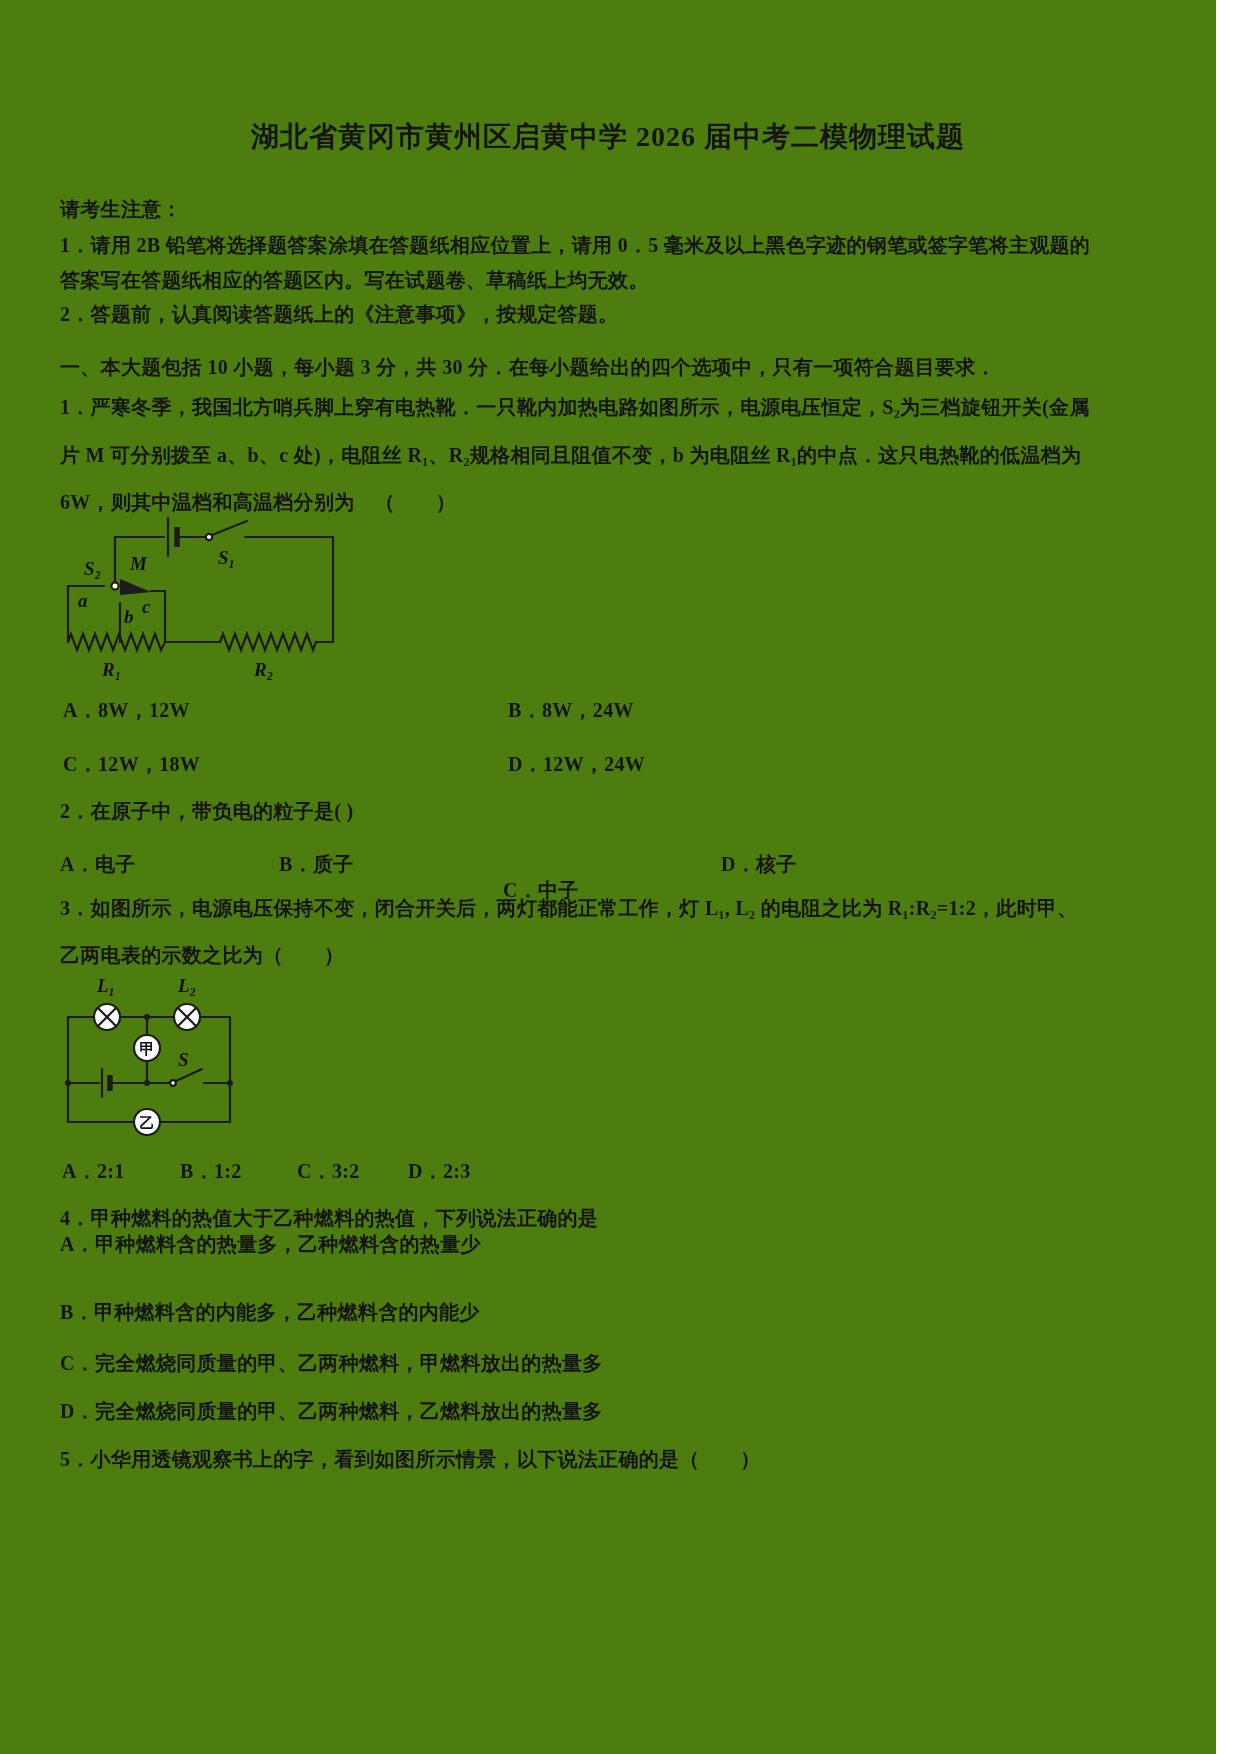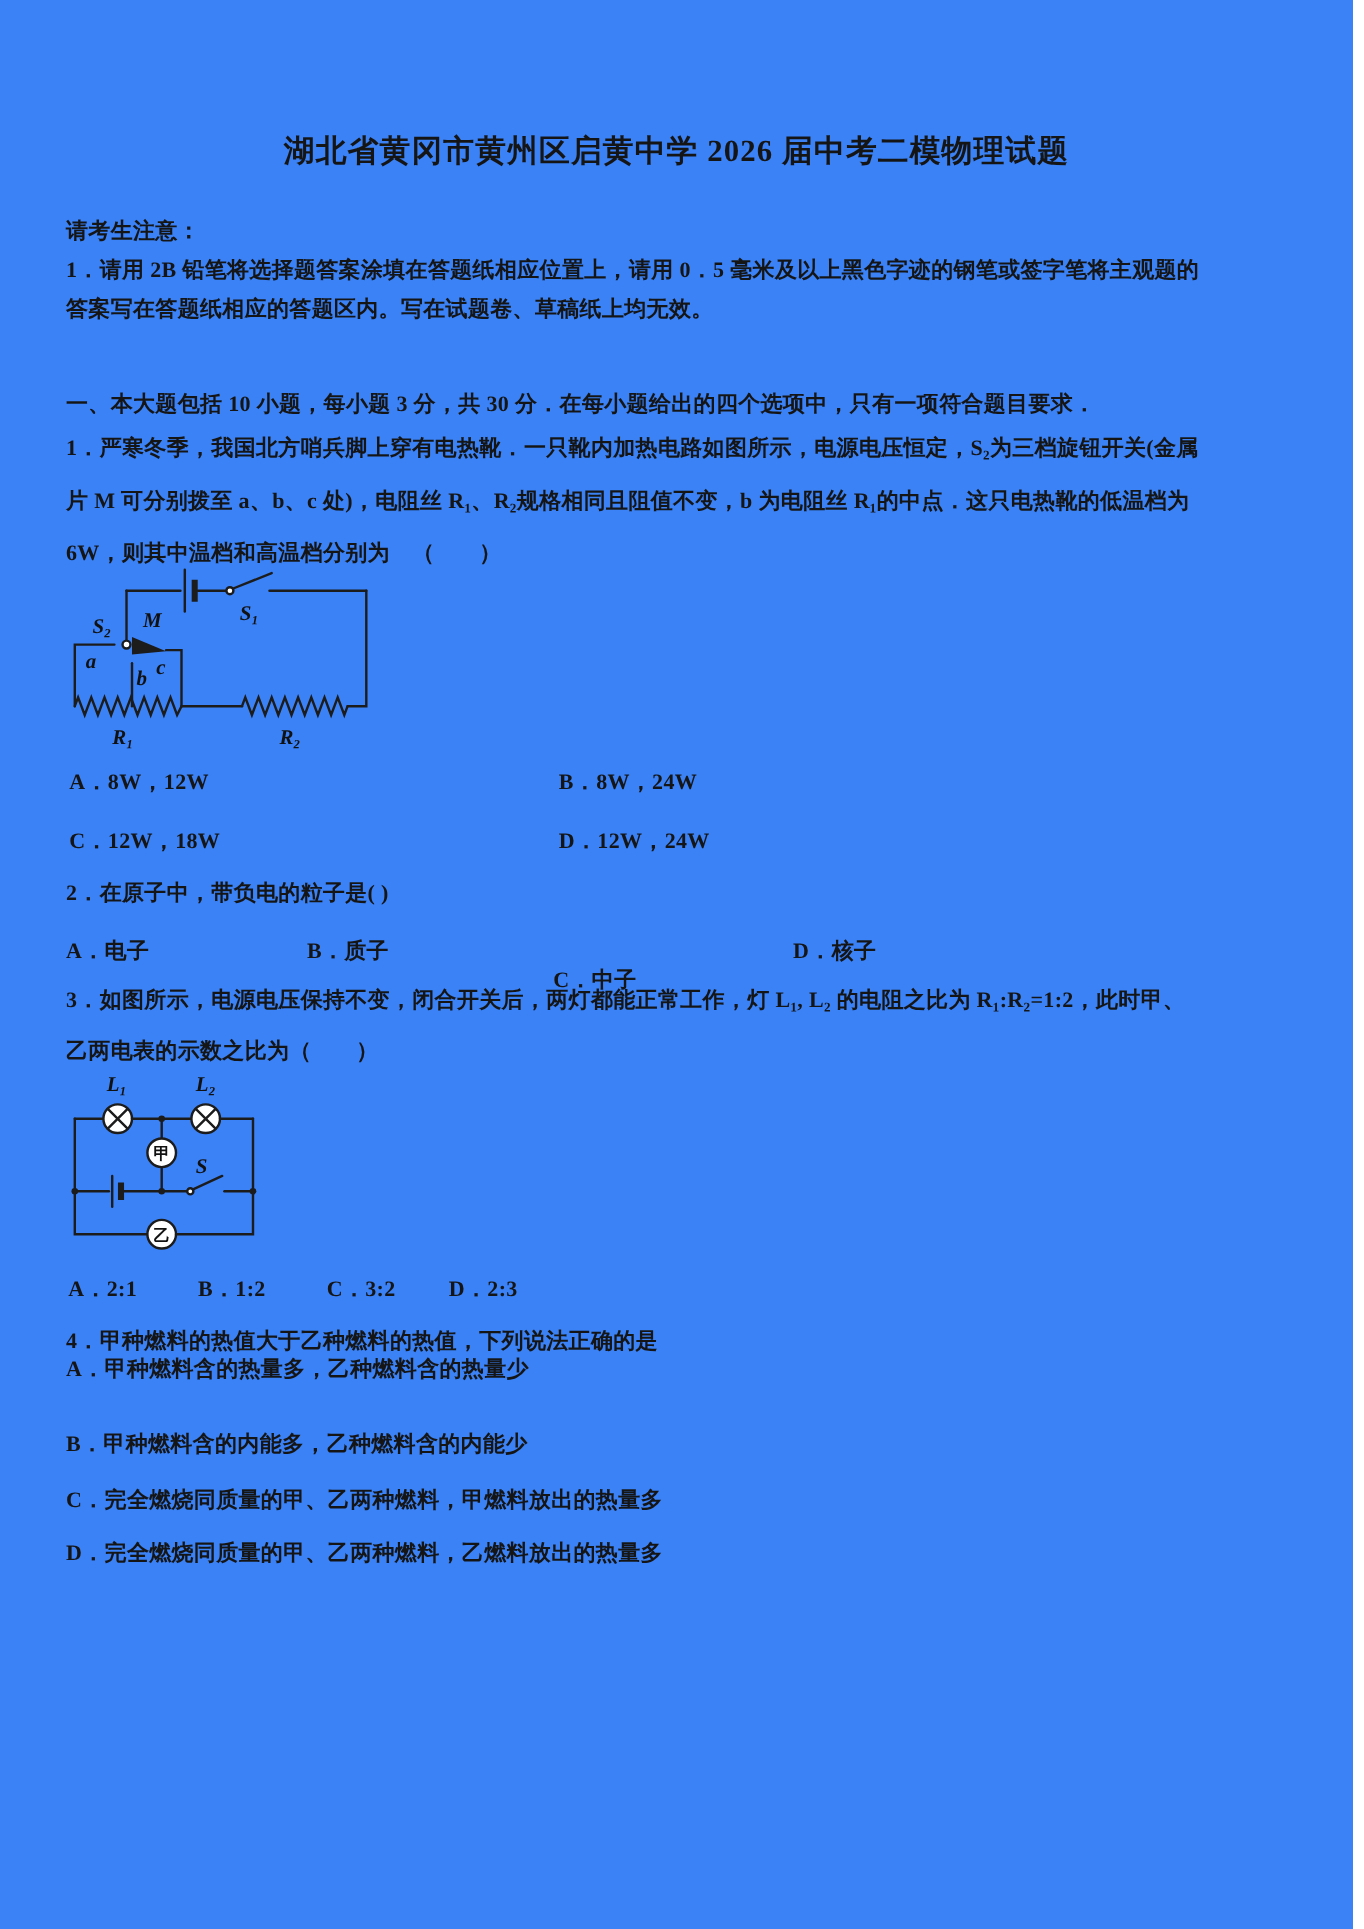--- a/index.html
+++ b/index.html
@@ -1,18 +1,18 @@
 <!DOCTYPE html>
 <html><head>
 <meta charset="utf-8">
 <style>
   html,body{margin:0;padding:0;background:#ffffff;}
   .page{
-    position:relative;width:1216px;height:1754px;background:#3b82f6;
-    font-family:"Liberation Serif","DejaVu Serif",serif;color:#151515;overflow:hidden;padding-left:14px;
+    position:relative;width:1216px;height:1754px;background:#4d7c0f;
+    font-family:"Liberation Serif","DejaVu Serif",serif;color:#151515;overflow:hidden;
   }
   .line{
     position:absolute;left:60px;font-size:20px;font-weight:600;
     letter-spacing:0.3px;white-space:pre;font-family:Liberation Serif, serif;
   }
   .title{
     position:absolute;left:0;top:118px;width:100%;text-align:center;
     font-size:28px;font-weight:700;letter-spacing:1px;
   }
   .opt{font-weight:700;}
@@ -27,20 +27,21 @@
 </head>
 <body>
 
 <div class="page">
 
   <div class="title">湖北省黄冈市黄州区启黄中学 2026 届中考二模物理试题</div>
 
   <div class="line" style="top:196px;">请考生注意：</div>
   <div class="line" style="top:232px;">1．请用 2B 铅笔将选择题答案涂填在答题纸相应位置上，请用 0．5 毫米及以上黑色字迹的钢笔或签字笔将主观题的</div>
   <div class="line" style="top:267px;">答案写在答题纸相应的答题区内。写在试题卷、草稿纸上均无效。</div>
+  <div class="line" style="top:301px;">2．答题前，认真阅读答题纸上的《注意事项》，按规定答题。</div>
 
   <div class="line" style="top:354px;">一、本大题包括 10 小题，每小题 3 分，共 30 分．在每小题给出的四个选项中，只有一项符合题目要求．</div>
 
   <div class="line" style="top:394px;">1．严寒冬季，我国北方哨兵脚上穿有电热靴．一只靴内加热电路如图所示，电源电压恒定，S₂为三档旋钮开关(金属</div>
   <div class="line" style="top:442px;">片 M 可分别拨至 a、b、c 处)，电阻丝 R₁、R₂规格相同且阻值不变，b 为电阻丝 R₁的中点．这只电热靴的低温档为</div>
   <div class="line" style="top:489px;">6W，则其中温档和高温档分别为　（　　）</div>
 
   <svg class="circuit" style="left:58px;top:512px;" width="290" height="185" viewBox="0 0 290 185">
 
     <path class="wire" d="M57,25 H106"></path>
@@ -136,14 +137,15 @@
   <span class="line opt" style="left:180px;top:1158px;">B．1:2</span>
   <span class="line opt" style="left:297px;top:1158px;">C．3:2</span>
   <span class="line opt" style="left:408px;top:1158px;">D．2:3</span>
 
   <div class="line" style="top:1205px;">4．甲种燃料的热值大于乙种燃料的热值，下列说法正确的是</div>
   <div class="line opt" style="top:1231px;">A．甲种燃料含的热量多，乙种燃料含的热量少</div>
   <div class="line opt" style="top:1299px;">B．甲种燃料含的内能多，乙种燃料含的内能少</div>
   <div class="line opt" style="top:1350px;">C．完全燃烧同质量的甲、乙两种燃料，甲燃料放出的热量多</div>
   <div class="line opt" style="top:1398px;">D．完全燃烧同质量的甲、乙两种燃料，乙燃料放出的热量多</div>
 
+  <div class="line" style="top:1446px;">5．小华用透镜观察书上的字，看到如图所示情景，以下说法正确的是（　　）</div>
 
 </div>
 
 </body></html>

